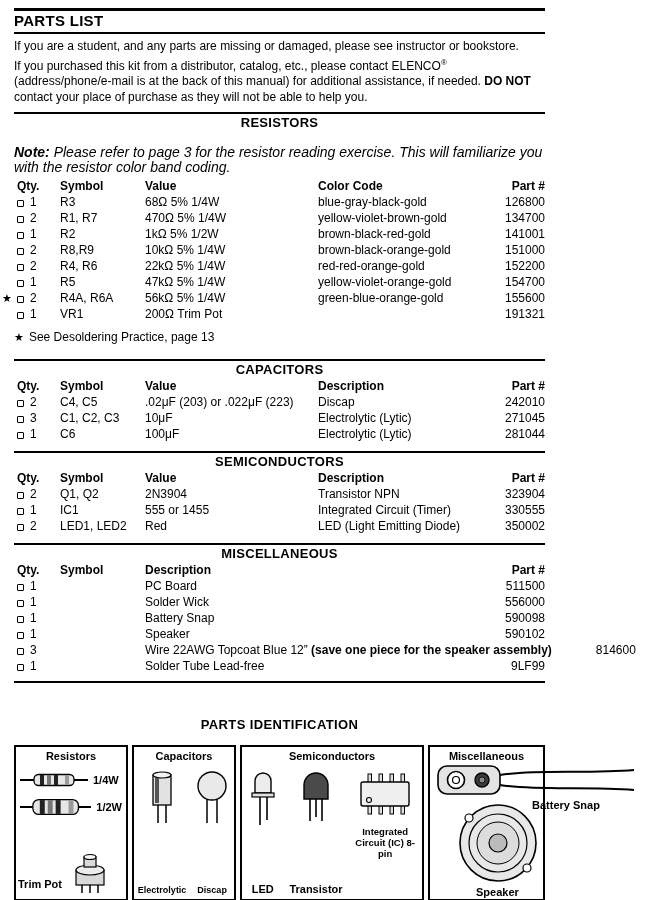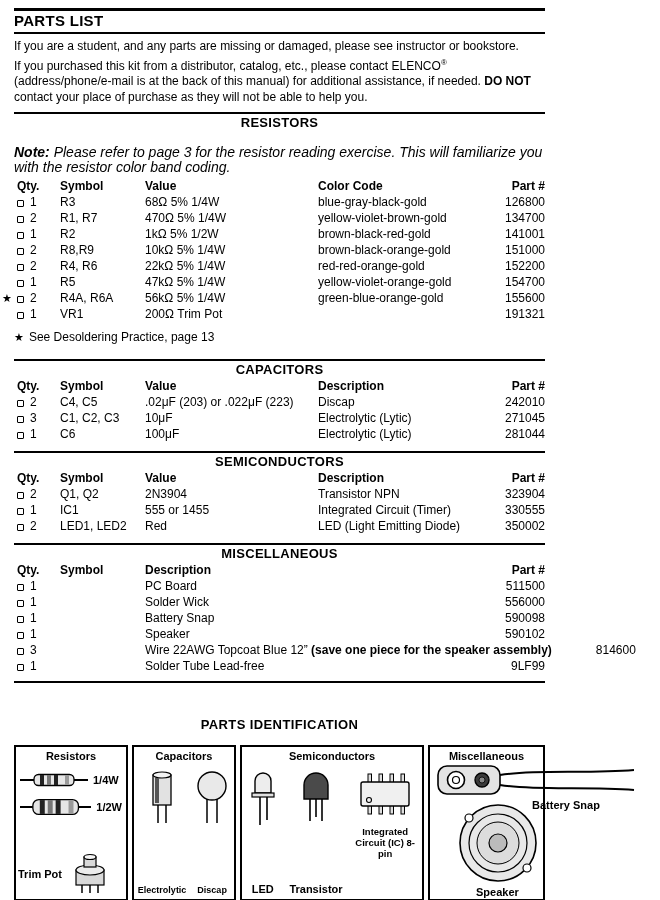--- a/index.html
+++ b/index.html
@@ -46,21 +46,21 @@
   .pid { margin-top: 32px; }
   h2.pid-title { text-align: center; font-size: 13px; font-weight: 700; letter-spacing: .4px; line-height: 20px; }
   .pid-row { display: flex; gap: 4px; margin-top: 10px; height: 156px; }
   .pid-box { border: 2px solid #000; background: #fff; display: flex; flex-direction: column; }
   .pid-box-title { text-align: center; font-weight: 700; font-size: 11px; margin-top: 3px; line-height: 13px; }
   .pid-label { font-size: 11px; font-weight: 700; white-space: nowrap; }
 
   .pid-res { width: 114px; }
   .r-row { display: flex; align-items: center; gap: 5px; padding: 0 4px; margin-top: 9px; }
   .trim-row { display: flex; align-items: flex-end; gap: 2px; padding: 0 2px; margin-top: auto; margin-bottom: 5px; }
-  .trim-row .pid-label { margin-bottom: 14px; }
+  .trim-row .pid-label { margin-bottom: 4px; }
 
   .pid-cap { width: 104px; }
   .cols { display: flex; justify-content: space-around; margin-top: 6px; flex: 1; padding-bottom: 4px; }
   .col { display: flex; flex-direction: column; align-items: center; justify-content: space-between; }
   .pid-cap .pid-label { font-size: 9px; }
 
   .pid-semi { width: 184px; }
   .col-ic { justify-content: flex-start; gap: 10px; padding-top: 3px; }
   .ic-label { white-space: normal; width: 62px; text-align: center; line-height: 11px; font-size: 9.5px; }
 

